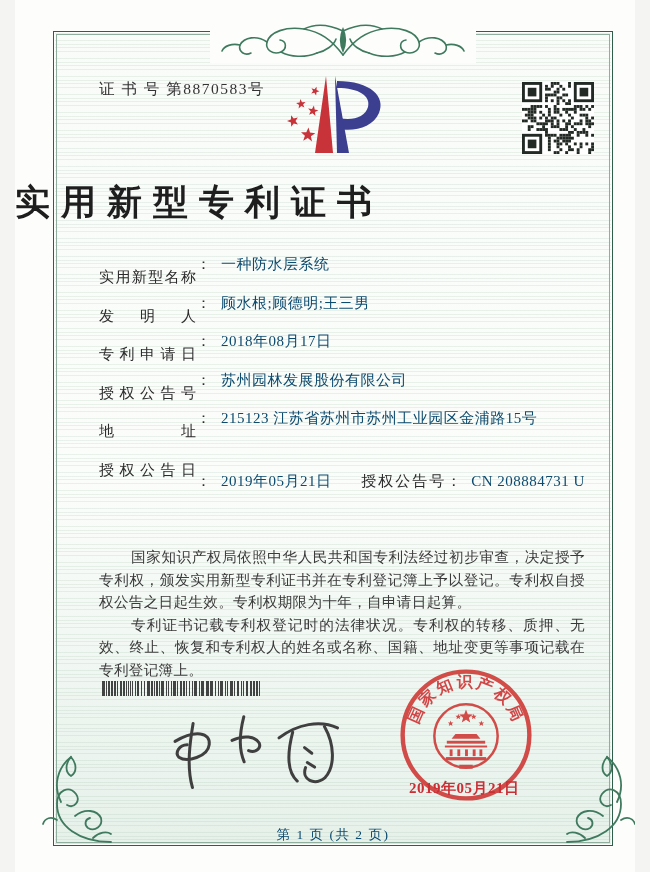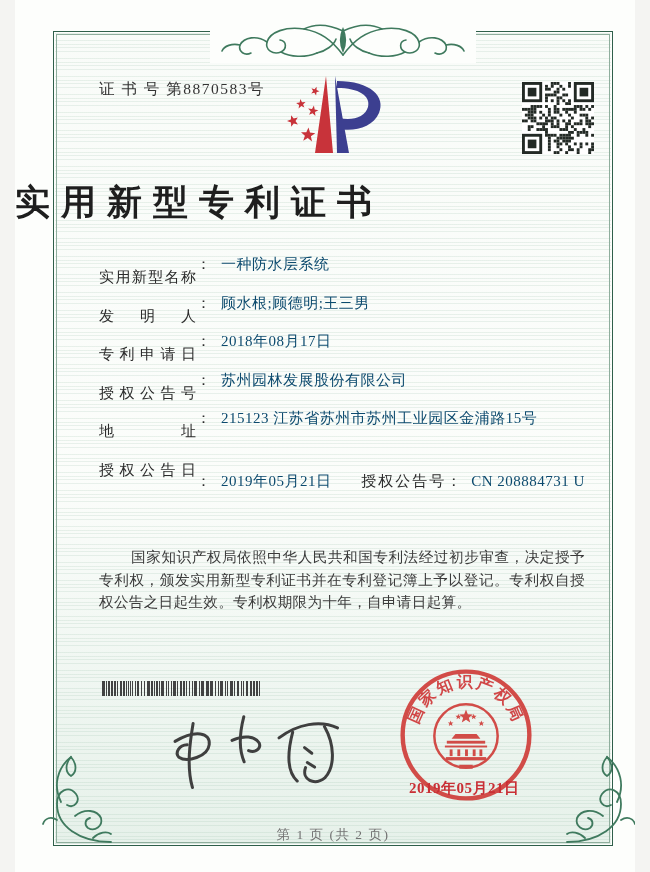--- a/index.html
+++ b/index.html
@@ -29,21 +29,21 @@
   .fvalue{margin-left:10px;letter-spacing:0.5px;color:#0c4a6e;}
   .flabel2{display:inline-block;margin-left:26px;letter-spacing:2px;margin-top:24px;}
   .paras{position:absolute;left:84px;top:546px;width:486px;}
   .paras p{margin:0;font-size:14.6px;line-height:22.5px;text-indent:2.2em;text-align:justify;color:#3a3a3a;letter-spacing:0.3px;}
   .barcode{position:absolute;left:85px;top:681px;width:166px;height:15px;}
   .officer{position:absolute;left:86px;top:736px;font-size:15.5px;line-height:30px;letter-spacing:3px;color:#2e2e2e;}
   .signature{position:absolute;left:138px;top:708px;width:212px;height:100px;}
   .seal{position:absolute;left:379px;top:663px;width:144px;height:144px;opacity:0.93;}
   .sealtext{font-size:16.5px;letter-spacing:3px;fill:#cf3a3b;font-weight:600;}
   .seal-date{position:absolute;left:394px;top:779px;width:140px;font-size:15px;letter-spacing:0.5px;color:#c92f35;font-weight:600;}
-  .footer{position:absolute;left:40px;top:826px;width:556px;text-align:center;font-size:13.5px;letter-spacing:1.5px;color:#737373;}
+  .footer{position:absolute;left:40px;top:826px;width:556px;text-align:center;font-size:13.5px;letter-spacing:1.5px;color:#0c4a6e;}
   .green-stroke{stroke:#3f7a5e;fill:none;stroke-linecap:round;}
 </style>
 </head>
 <body>
 
 <div class="page">
 
   <div class="guilloche"></div>
 
   <div class="frame-outer">
@@ -330,20 +330,21 @@
       <span class="flabel">地址</span><span class="fcolon">：</span><span class="fvalue">215123 江苏省苏州市苏州工业园区金浦路15号</span>
     </div>
     <div class="frow">
       <span class="flabel">授权公告日</span><span class="fcolon">：</span><span class="fvalue">2019年05月21日</span>
       <span class="flabel2">授权公告号</span><span class="fcolon">：</span><span class="fvalue">CN 208884731 U</span>
     </div>
   </div>
 
   <div class="paras">
     <p>国家知识产权局依照中华人民共和国专利法经过初步审查，决定授予专利权，颁发实用新型专利证书并在专利登记簿上予以登记。专利权自授权公告之日起生效。专利权期限为十年，自申请日起算。</p>
+    <p>专利证书记载专利权登记时的法律状况。专利权的转移、质押、无效、终止、恢复和专利权人的姓名或名称、国籍、地址变更等事项记载在专利登记簿上。</p>
   </div>
 
   <svg class="barcode" viewBox="0 0 166 15" preserveAspectRatio="none" id="barcodeSvg">
       <rect x="2" y="0" width="3" height="15" fill="#2a2a2a" opacity="0.88"></rect>
       <rect x="6" y="0" width="1" height="15" fill="#2a2a2a" opacity="0.88"></rect>
       <rect x="8" y="0" width="2" height="15" fill="#2a2a2a" opacity="0.88"></rect>
       <rect x="11" y="0" width="2" height="15" fill="#2a2a2a" opacity="0.88"></rect>
       <rect x="14" y="0" width="2" height="15" fill="#2a2a2a" opacity="0.88"></rect>
       <rect x="17" y="0" width="1" height="15" fill="#2a2a2a" opacity="0.88"></rect>
       <rect x="20" y="0" width="2" height="15" fill="#2a2a2a" opacity="0.88"></rect>

